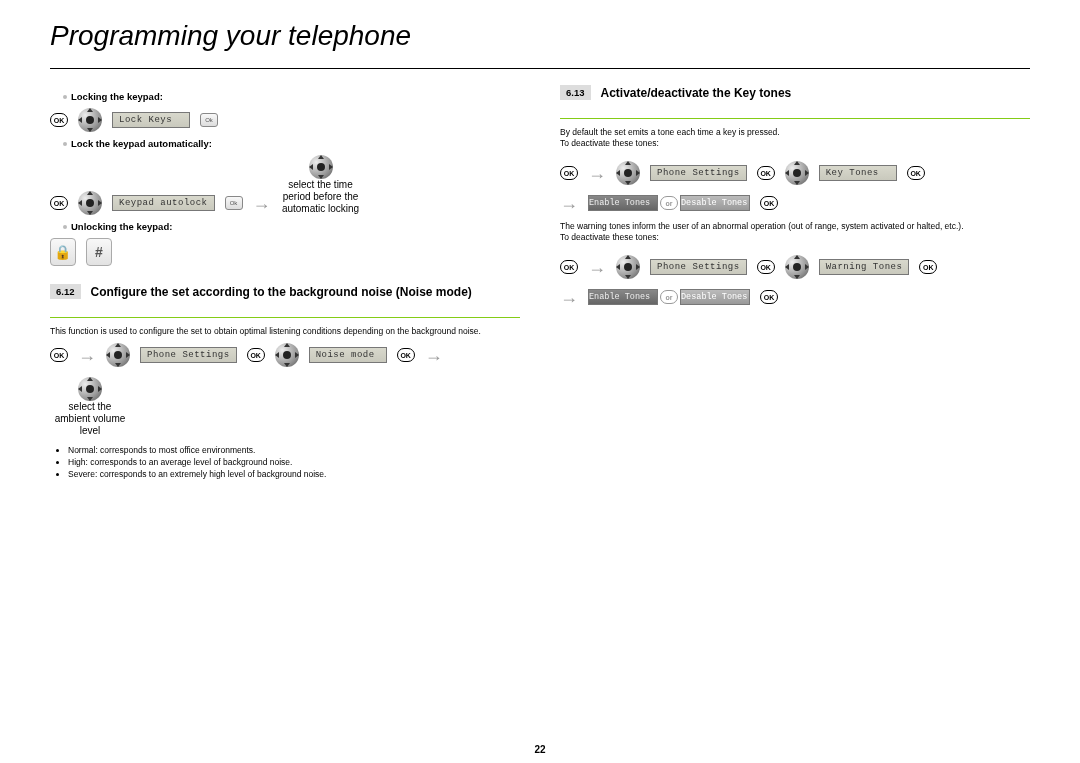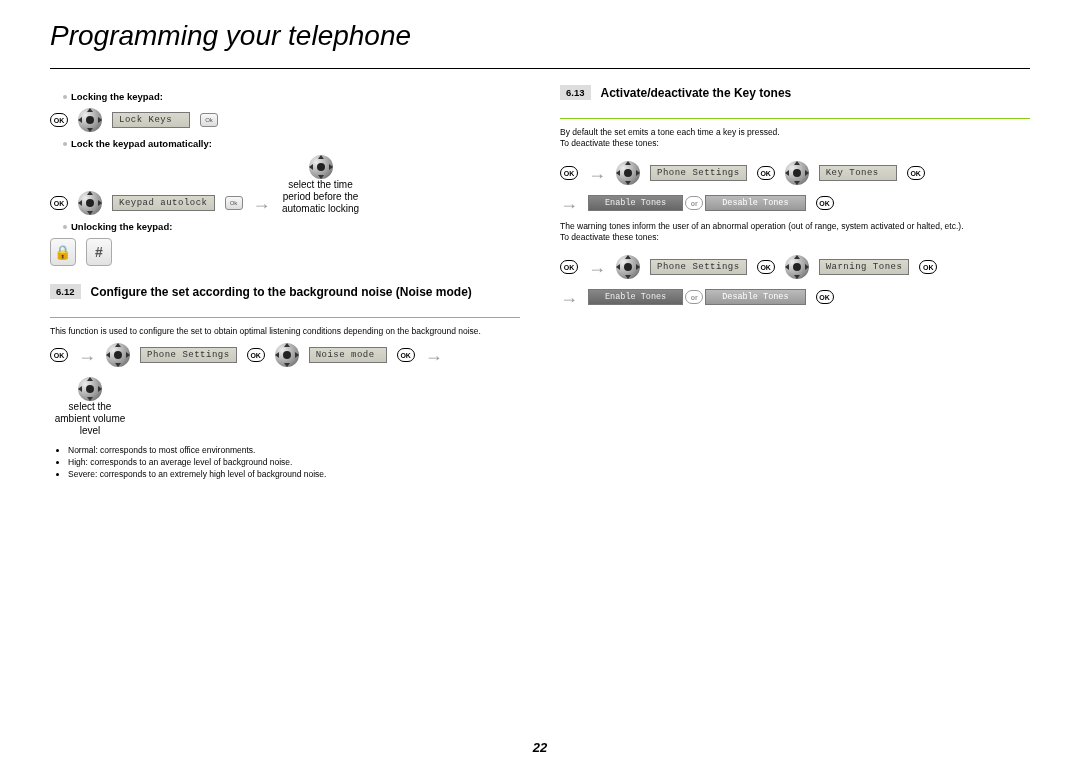--- a/index.html
+++ b/index.html
@@ -117,26 +117,26 @@
     border: 1px solid #aaa; border-radius: 4px;
     background: linear-gradient(#f8f8f8,#e2e2e2);
     display:flex; align-items:center; justify-content:center;
     font-size: 14px; color:#555;
   }
   .bulleted { margin: 8px 0 0 14px; }
   .bulleted li { font-size: 8.5px; line-height: 1.4; list-style: disc; margin-left: 4px;}
   .toggle-group { display:flex; gap:0; }
   .toggle-left, .toggle-right {
     height:16px; font-family:"Courier New",monospace; font-size:8.5px; color:#eee;
-    display:flex; align-items:center; padding:0 16px; min-width:70px;
+    display:flex; align-items:center; padding:0 0; min-width:70px;
     border:1px solid #777;
   }
   .toggle-left { background: linear-gradient(#888,#666); }
   .toggle-right { background: linear-gradient(#bbb,#999); color:#fff;}
-  .page-num { position:absolute; bottom:8px; left:50%; transform:translateX(-50%); font-size:13px; font-weight:bold;font-style:italic;}
+  .page-num { position:absolute; bottom:8px; left:50%; transform:translateX(-50%); font-size:10px; font-weight:bold;}
   .vcenter { display:flex; align-items:center; height:24px;}
 </style>
 </head>
 <body>
 
 <div class="page-title">Programming your telephone</div>
 
 <div class="columns">
 
   <div class="col">

